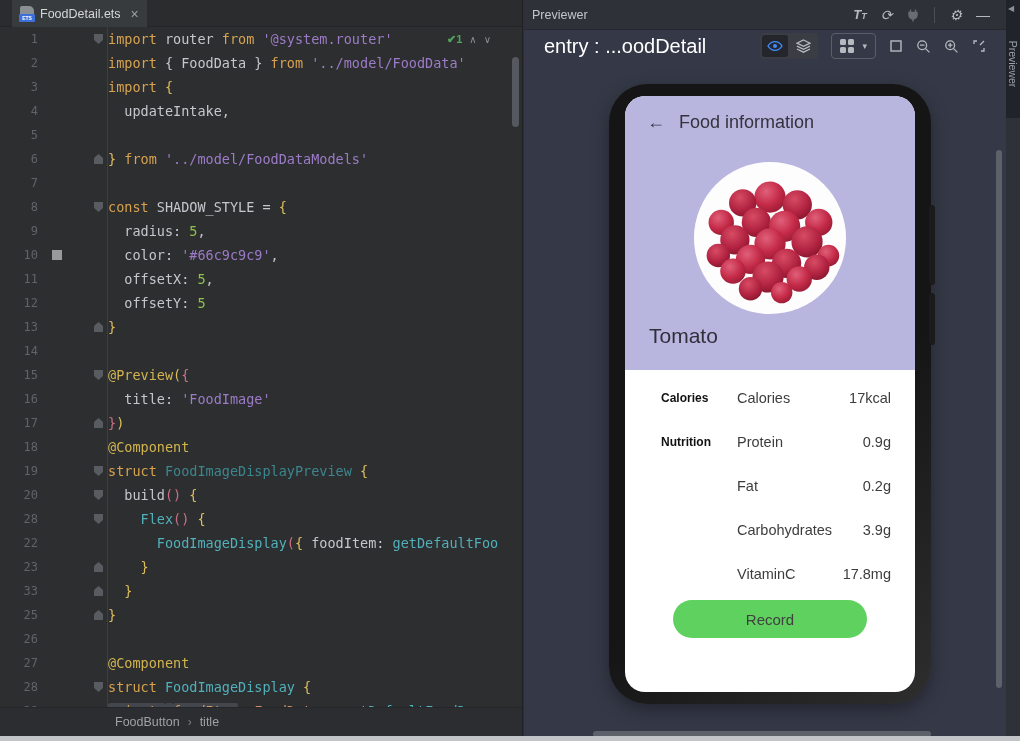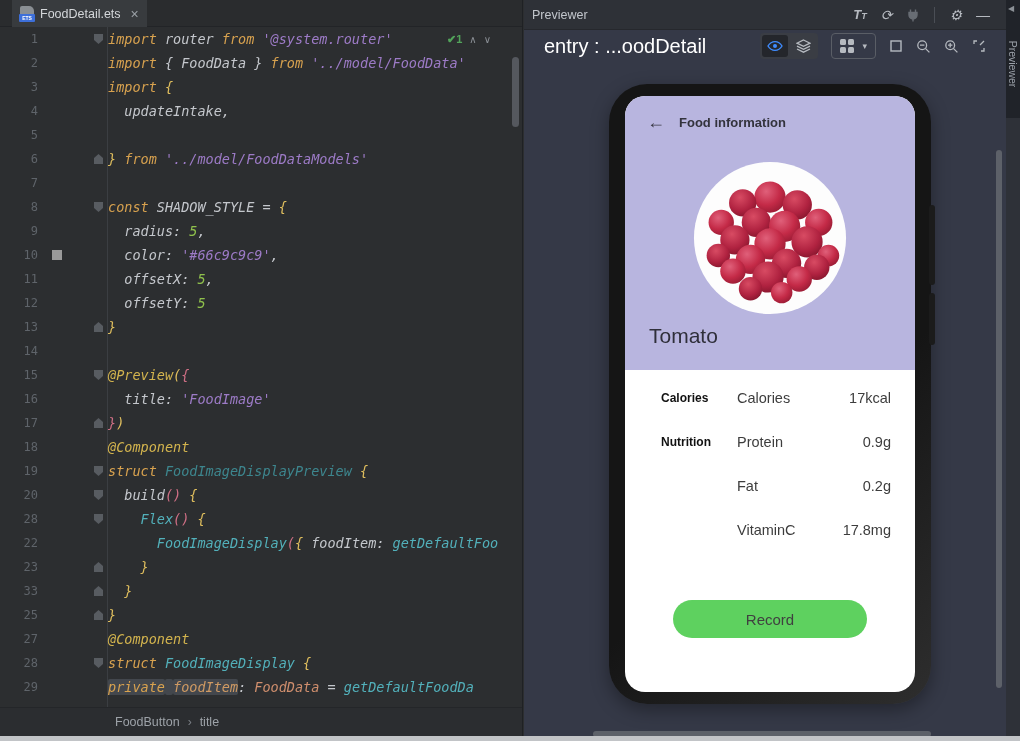--- a/index.html
+++ b/index.html
@@ -18,21 +18,21 @@
   .code-area { position:absolute; left:0; top:27px; right:0; bottom:34px; overflow:hidden; background:#2c2e30;
     font-family:"DejaVu Sans Mono", monospace; font-size:13.5px; }
   .fold-guide { position:absolute; left:107px; top:0; bottom:0; width:1px; background:#3b3e42; }
   .cl { position:relative; height:24px; line-height:24px; white-space:pre; display:flex; }
   .ln { width:38px; text-align:right; color:#5f646a; font-size:12px; flex:0 0 38px; }
   .mid { position:relative; flex:0 0 70px; }
   .swatch { position:absolute; left:14px; top:7px; width:10px; height:10px; background:#9a9a9a; }
   .fold { position:absolute; right:5px; top:7px; width:9px; height:10px; background:#585c61; }
   .fold.open  { clip-path:polygon(0 0,100% 0,100% 60%,50% 100%,0 60%); }
   .fold.close { clip-path:polygon(50% 0,100% 40%,100% 100%,0 100%,0 40%); }
-  .ct { color:#c4c7cc;font-style:italic; }
+  .ct { color:#c4c7cc; }
   .sg-p { color:#c4c7cc; } .sg-k { color:#d8a24f; } .sg-s { color:#9d7bc7; }
   .sg-n { color:#8fc04c; } .sg-t { color:#52b0ba; } .sg-td{ color:#3d868e; }
   .sg-a { color:#d3b44e; } .sg-o { color:#cf8e6d; } .sg-f { color:#cf9a63; }
   .sg-y { color:#dfbe5e; } .sg-pk{ color:#cf6f85; }
   .hl { background:#43474d; border-radius:2px; }
   .inspect-widget { position:absolute; left:447px; top:2px; height:20px; display:flex; align-items:center; gap:7px; font-size:11px; font-family:"Liberation Sans",sans-serif; }
   .iw-check { color:#52a45a; font-weight:bold; } .iw-chev { color:#8b9096; font-size:10px; }
   .editor-vscroll { position:absolute; right:3px; top:30px; width:7px; height:70px; background:#55585e; border-radius:4px; }
 
   .breadcrumbs { position:absolute; left:0; bottom:5px; right:0; height:29px; background:#2b2d30; border-top:1px solid #242629;
@@ -66,21 +66,21 @@
 
   
   .phone { position:absolute; left:85px; top:22px; width:322px; height:620px; border-radius:38px;
     background:linear-gradient(135deg,#151515 60%,#2e2e2e 100%); box-shadow:0 6px 18px rgba(0,0,0,.35); }
   .side-btn { position:absolute; right:-4px; width:6px; background:#1b1b1b; border-radius:3px; }
   .sb1 { top:121px; height:80px; } .sb2 { top:209px; height:52px; }
   .screen { position:absolute; left:16px; top:12px; width:290px; height:596px; border-radius:20px; overflow:hidden; background:#ffffff; }
   .ph-top { position:absolute; left:0; top:0; right:0; height:274px; background:#b8b5df; }
   .ph-header { position:absolute; left:22px; top:16px; display:flex; align-items:center; gap:14px; }
   .ph-back { color:#3a3a46; font-size:18px; cursor:pointer; }
-  .ph-title { color:#33333d; font-size:13px; font-weight:bold; }
+  .ph-title { color:#33333d; font-size:18px; font-weight:normal; }
   .food-img { position:absolute; left:67px; top:64px; width:156px; height:156px; }
   .ph-foodname { position:absolute; left:24px; top:228px; color:#2f2f3a; font-size:21px; }
   .ph-rows { position:absolute; left:0; top:280px; right:0;margin-left:12px; }
   .ph-row { height:44px; display:flex; align-items:center; padding:0 24px; }
   .ph-cat { width:76px; font-size:12px; font-weight:bold; color:#111; }
   .ph-nm { flex:1; font-size:14.5px; color:#3d3d3d; }
   .ph-val { font-size:14.5px; color:#3d3d3d; }
   .record-btn { position:absolute; left:48px; top:504px; width:194px; height:38px; border-radius:19px; background:#5ed15f;
     color:#404040; font-size:15px; display:flex; align-items:center; justify-content:center; cursor:pointer; }
 
@@ -133,20 +133,21 @@
           <div class="cl"><span class="ln">16</span><span class="mid"></span><span class="ct"><span class="sg-p">  title: </span><span class="sg-s">'FoodImage'</span></span></div>
           <div class="cl"><span class="ln">17</span><span class="mid"><span class="fold close"></span></span><span class="ct"><span class="sg-pk">}</span><span class="sg-y">)</span></span></div>
           <div class="cl"><span class="ln">18</span><span class="mid"></span><span class="ct"><span class="sg-a">@Component</span></span></div>
           <div class="cl"><span class="ln">19</span><span class="mid"><span class="fold open"></span></span><span class="ct"><span class="sg-k">struct</span><span class="sg-td"> FoodImageDisplayPreview </span><span class="sg-y">{</span></span></div>
           <div class="cl"><span class="ln">20</span><span class="mid"><span class="fold open"></span></span><span class="ct"><span class="sg-p">  build</span><span class="sg-pk">()</span><span class="sg-p"> </span><span class="sg-y">{</span></span></div>
           <div class="cl"><span class="ln">28</span><span class="mid"><span class="fold open"></span></span><span class="ct"><span class="sg-p">    </span><span class="sg-t">Flex</span><span class="sg-pk">()</span><span class="sg-p"> </span><span class="sg-y">{</span></span></div>
           <div class="cl"><span class="ln">22</span><span class="mid"></span><span class="ct"><span class="sg-p">      </span><span class="sg-t">FoodImageDisplay</span><span class="sg-pk">(</span><span class="sg-y">{</span><span class="sg-p"> foodItem: </span><span class="sg-t">getDefaultFoo</span></span></div>
           <div class="cl"><span class="ln">23</span><span class="mid"><span class="fold close"></span></span><span class="ct"><span class="sg-p">    </span><span class="sg-y">}</span></span></div>
           <div class="cl"><span class="ln">33</span><span class="mid"><span class="fold close"></span></span><span class="ct"><span class="sg-p">  </span><span class="sg-y">}</span></span></div>
           <div class="cl"><span class="ln">25</span><span class="mid"><span class="fold close"></span></span><span class="ct"><span class="sg-y">}</span></span></div>
+          <div class="cl"><span class="ln">26</span><span class="mid"></span><span class="ct"></span></div>
           <div class="cl"><span class="ln">27</span><span class="mid"></span><span class="ct"><span class="sg-a">@Component</span></span></div>
           <div class="cl"><span class="ln">28</span><span class="mid"><span class="fold open"></span></span><span class="ct"><span class="sg-k">struct</span><span class="sg-t"> FoodImageDisplay </span><span class="sg-y">{</span></span></div>
           <div class="cl"><span class="ln">29</span><span class="mid"></span><span class="ct"><span class="sg-k hl">private</span><span class="sg-p hl"> </span><span class="sg-f hl">foodItem</span><span class="sg-p">: </span><span class="sg-o">FoodData</span><span class="sg-p"> = </span><span class="sg-t">getDefaultFoodDa</span></span></div>
         </div>
       <div class="inspect-widget">
         <span class="iw-check"><span>✔</span><span>1</span></span>
         <span class="iw-chev">∧</span>
         <span class="iw-chev">∨</span>
       </div>
       <div class="editor-vscroll"></div>
@@ -303,20 +304,25 @@
               <span class="ph-nm">Protein</span>
               <span class="ph-val">0.9g</span>
             </div>
             <div class="ph-row">
               <span class="ph-cat"></span>
               <span class="ph-nm">Fat</span>
               <span class="ph-val">0.2g</span>
             </div>
             <div class="ph-row">
               <span class="ph-cat"></span>
+              <span class="ph-nm">Carbohydrates</span>
+              <span class="ph-val">3.9g</span>
+            </div>
+            <div class="ph-row">
+              <span class="ph-cat"></span>
               <span class="ph-nm">VitaminC</span>
               <span class="ph-val">17.8mg</span>
             </div>
           </div>
 
           <div class="record-btn">Record</div>
         </div>
       </div>
 
       <div class="h-scroll"></div>

